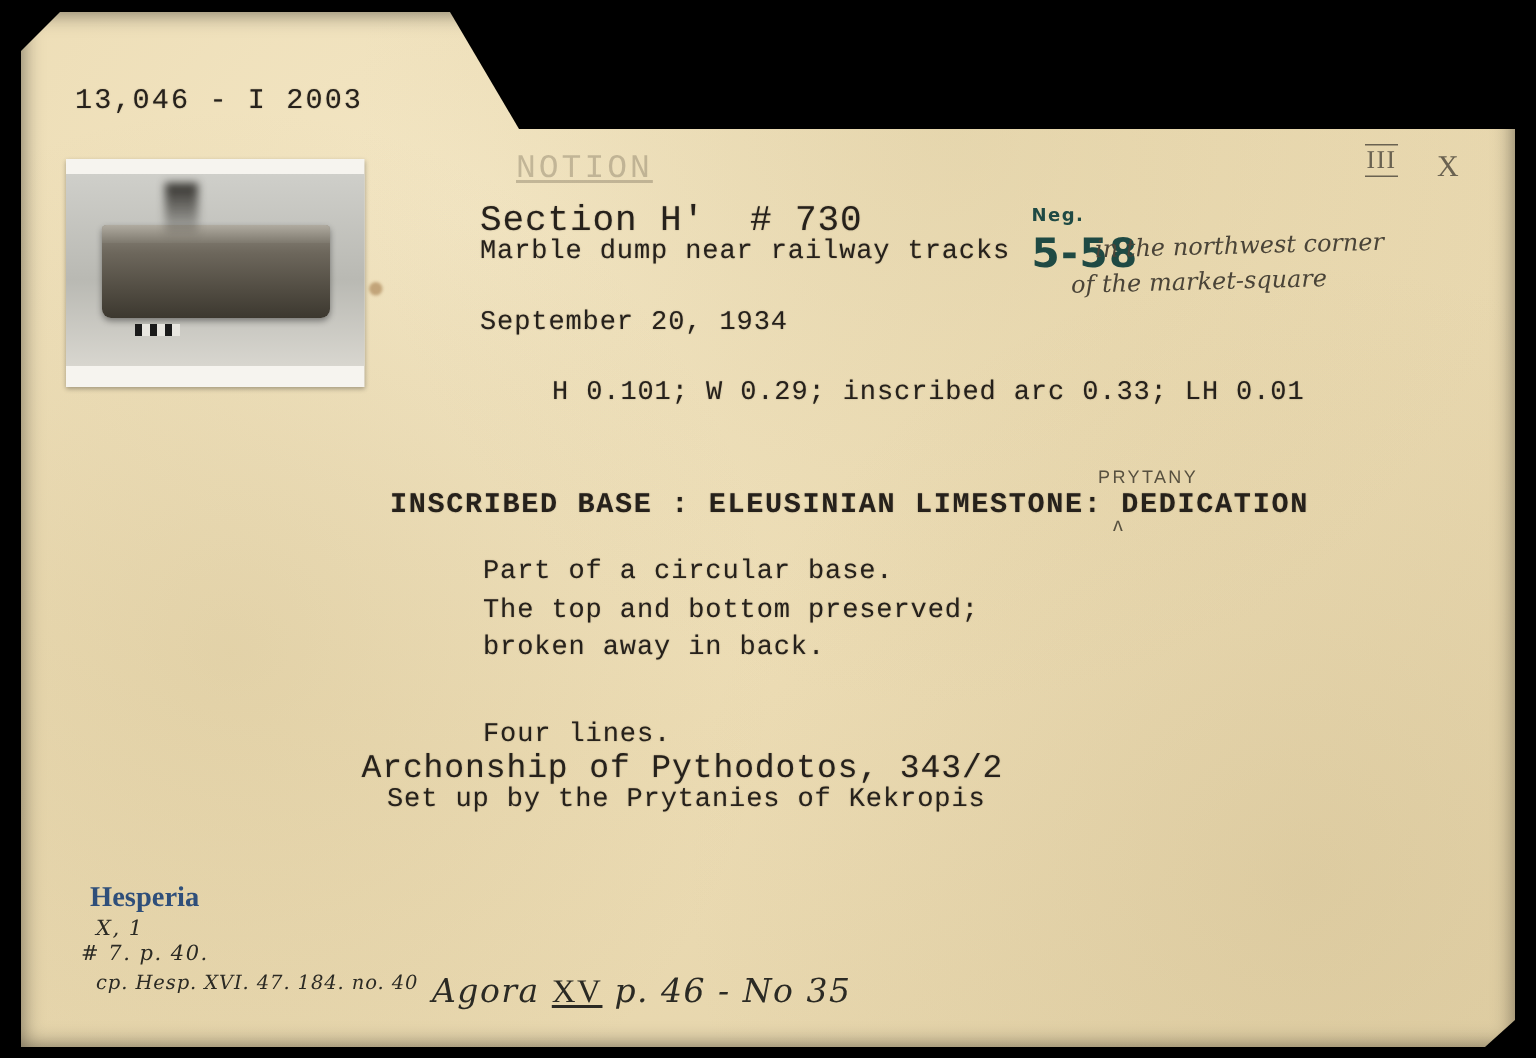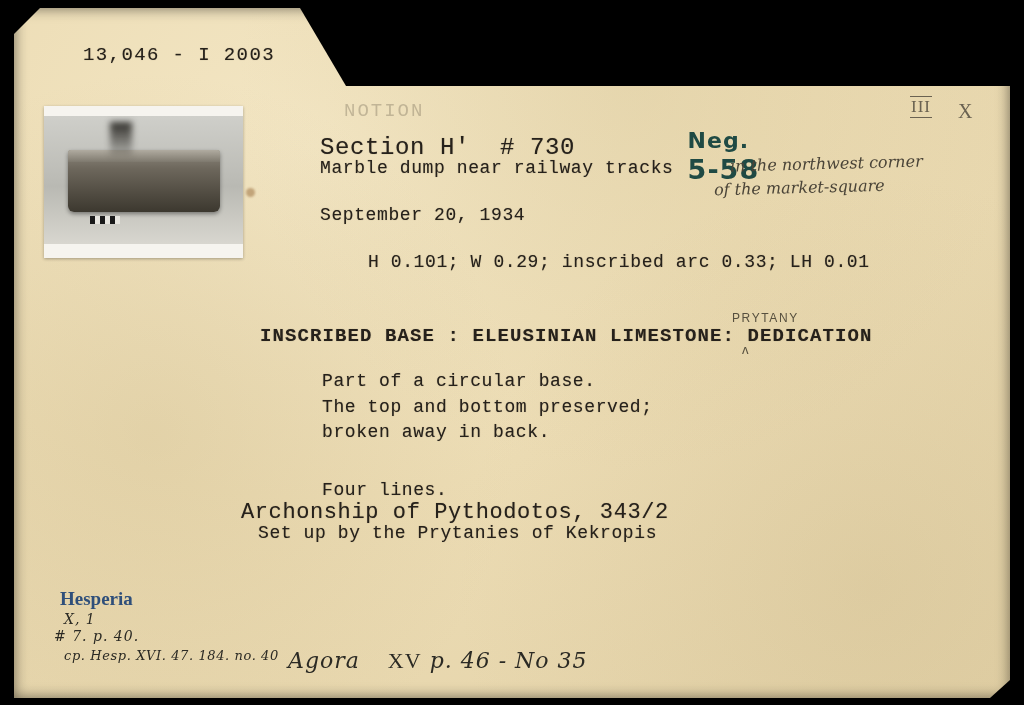--- a/index.html
+++ b/index.html
@@ -68,24 +68,23 @@
     position: absolute;
     color: #26211b;
     font-family: "Liberation Mono", monospace;
     letter-spacing: 0.6px;
     white-space: pre;
     text-shadow: 0 0 1px rgba(40,34,26,0.35);
   }
 
   #accession-no {
     left: 36px;
-    top: 36px;
+    top: 48px;
     font-size: 19px;
     letter-spacing: 1.4px;
-    margin-left: 33px;
   }
 
   
   #photo-frame {
     position: absolute;
     left: 30px;
     top: 98px;
     width: 199px;
     height: 152px;
     background: #f6f4ef;
@@ -147,24 +146,25 @@
   #line-desc2        { left: 308px; top: 389px;  font-size: 18px; }
   #line-desc3        { left: 308px; top: 414px;  font-size: 18px; }
   #line-lines        { left: 308px; top: 452px;  font-size: 18px; margin-top: 20px; }
   #line-arch         { left: 227px; top: 492px;  font-size: 22px; }
   #line-setup        { left: 244px; top: 515px;  font-size: 18px; }
 
   #ghost-stamp {
     position: absolute;
     left: 330px;
     top: 92px;
-    font-size: 19px;
+    font-size: 22px;
     color: rgba(90,80,62,0.30);
     letter-spacing: 2px;
     font-family: "Liberation Mono", monospace;
+    text-decoration: underline;
   }
 
   
   .hand {
     position: absolute;
     font-family: "DejaVu Serif", serif;
     font-style: italic;
     color: #3a352c;
     white-space: pre;
   }
@@ -172,21 +172,21 @@
     left: 632px;
     top: 84px;
     font-size: 27px;
     color: #1f4a44;
     font-family: "DejaVu Sans", sans-serif;
     font-style: normal;
     font-weight: bold;
     letter-spacing: 1px;
   }
   #hand-negative .small {
-    font-size: 22px;
+    font-size: 12px;
   }
   #hand-roman {
     left: 896px;
     top: 88px;
     font-size: 17px;
     color: #6a6251;
     font-family: "Liberation Serif", serif;
     font-style: normal;
     letter-spacing: 1px;
     border-top: 1px solid #6a6251;
@@ -277,23 +277,23 @@
     position: absolute;
     left: 274px;
     top: 640px;
     font-size: 22px;
     color: #2b2a24;
     font-family: "DejaVu Serif", serif;
     font-style: italic;
     letter-spacing: 1px;
   }
   #agora-ref .ul {
+    text-decoration: underline;
     font-family: "Liberation Serif", serif;
     font-style: normal;
-    margin-left: 20px;
   }
   .smudge {
     position: absolute;
     left: 232px;
     top: 180px;
     width: 9px;
     height: 9px;
     border-radius: 50%;
     background: rgba(140,92,40,0.45);
     filter: blur(1px);

